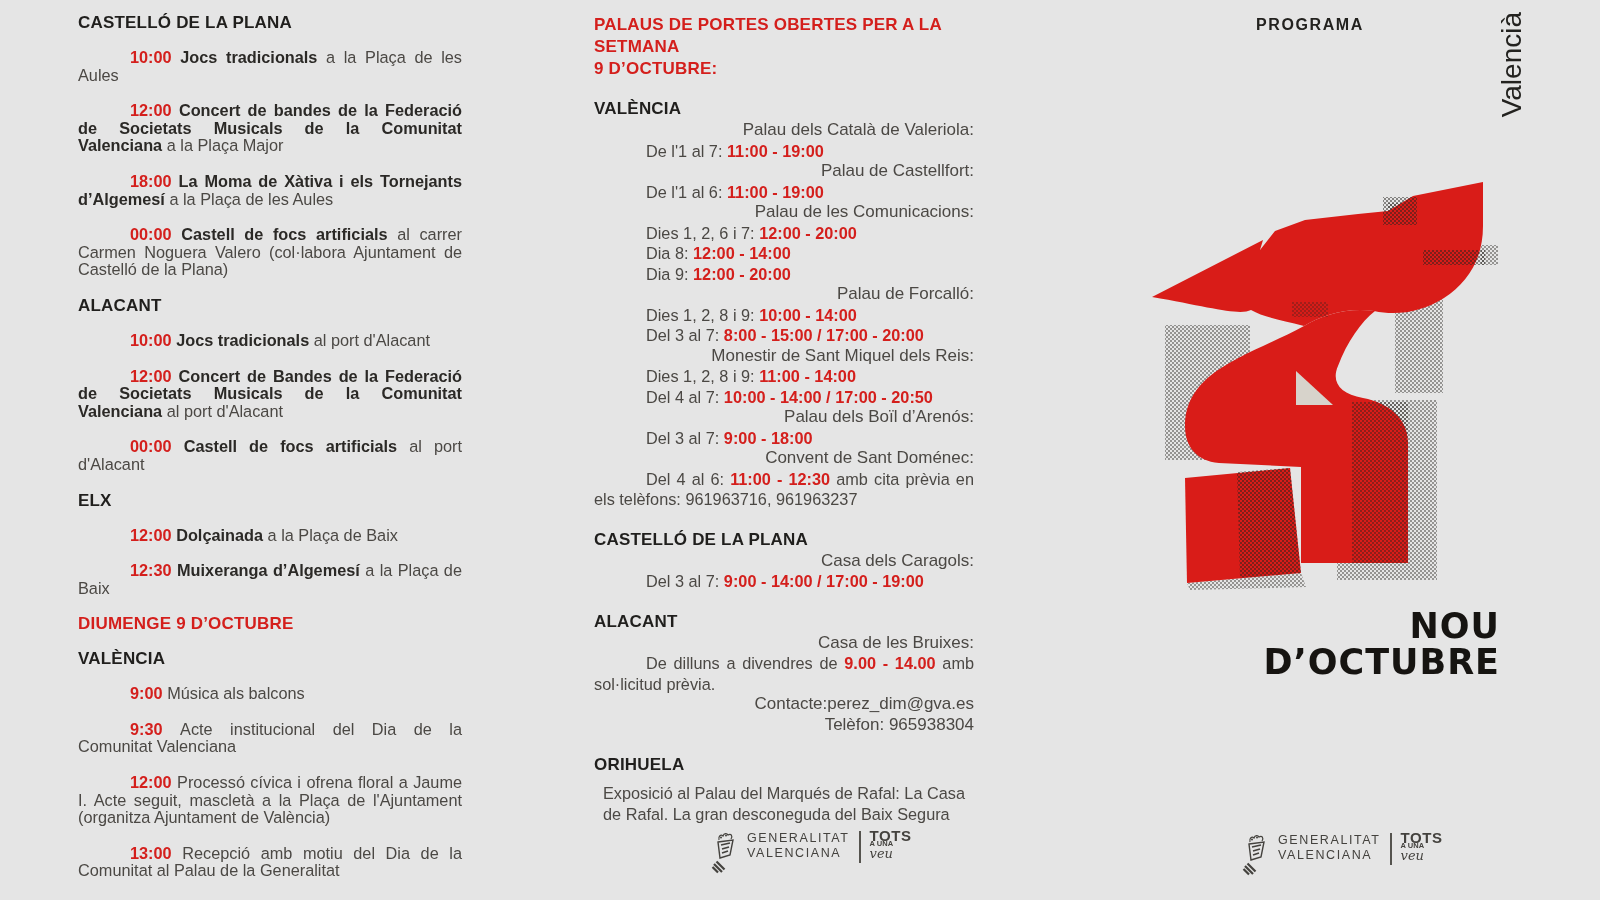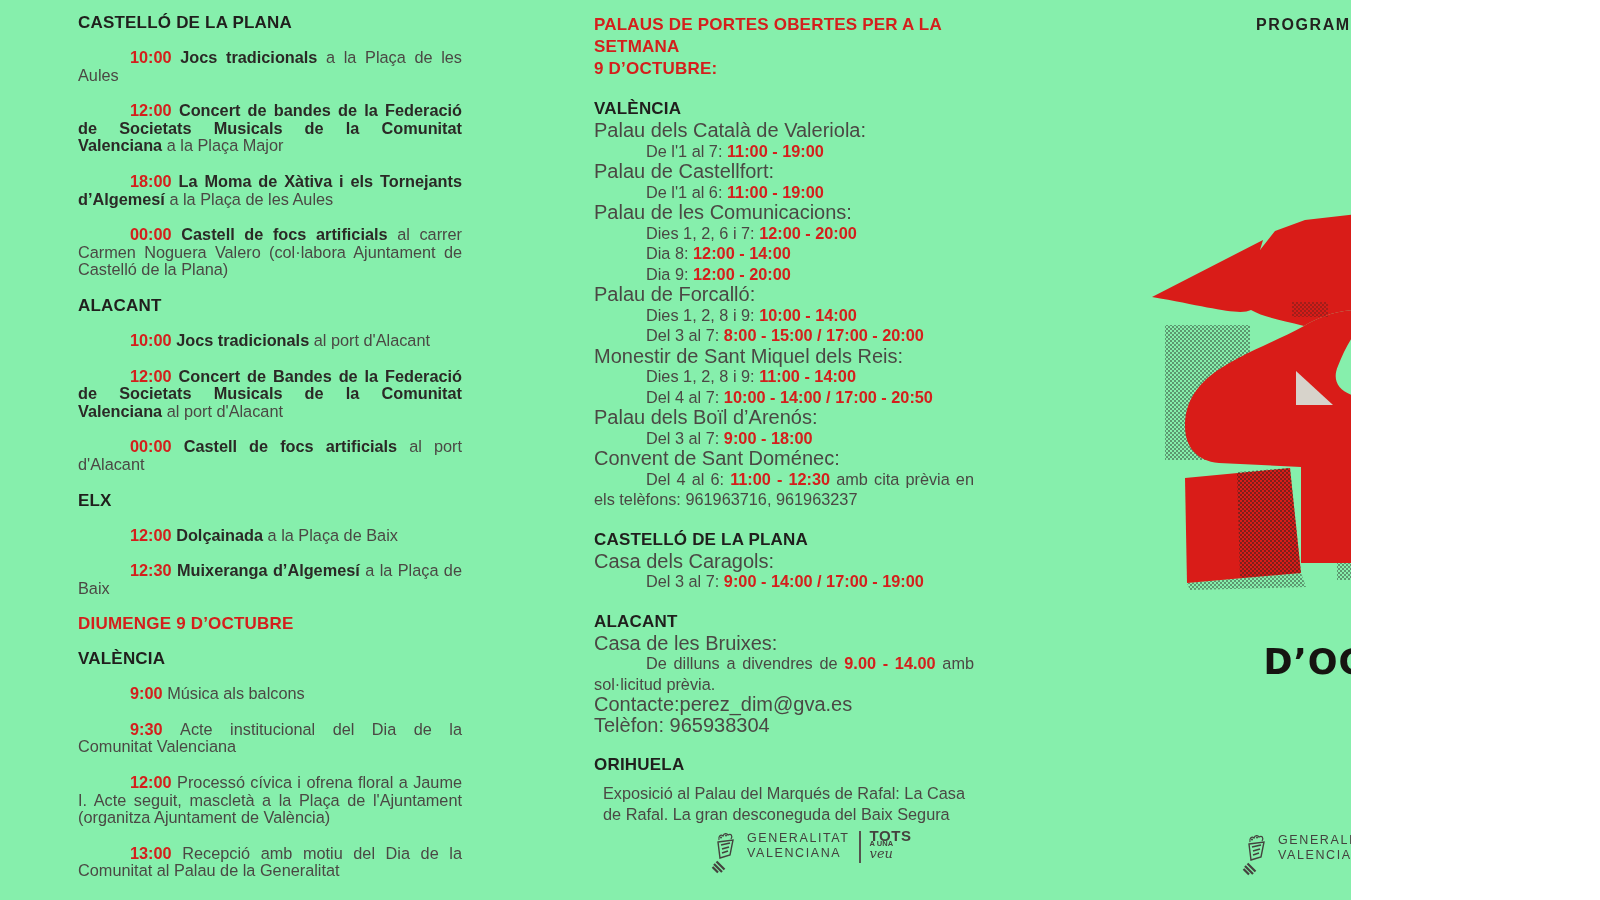--- a/index.html
+++ b/index.html
@@ -1,19 +1,19 @@
 <!DOCTYPE html>
 <html><head>
 <meta charset="utf-8">
 <style>
   * { margin:0; padding:0; box-sizing:border-box; }
   html,body { width:1600px; height:900px; }
   .page {
-    position:relative; width:1351px; height:900px;
-    background:#86efac; overflow:hidden;
+    position:relative; width:1600px; height:900px;
+    background:#e5e5e5; overflow:hidden;
     font-family:"Liberation Sans", sans-serif;
     color:#4b4844;
   }
 
   
   .col-left { position:absolute; left:78px; top:14px; width:384px; }
   .city {
     font-size:17px; font-weight:bold; color:#201f1d;
     line-height:18px; margin:0 0 17px 0; letter-spacing:.2px;
   }
@@ -26,21 +26,21 @@
   .event .name { font-weight:bold; color:#2b2926; }
 
   
   .col-middle { position:absolute; left:594px; top:14px; width:380px; }
   .red-header {
     font-size:17px; font-weight:bold; color:#d41f1c;
     line-height:22px; margin:0 0 20px 0; letter-spacing:.2px;
   }
   .group { margin-bottom:21px; }
   .mid-city { margin:0 0 2px 0; }
-  .venue, .plain { font-size:20px; color:#4b4844; line-height:20.5px; }
+  .venue, .plain { font-size:17px; color:#4b4844; line-height:20.5px;text-align:right; }
   .sched {
     margin:0; text-indent:52px; text-align:justify;
     font-size:16.3px; color:#4b4844; line-height:20.5px;
   }
   .sched .time { color:#d41f1c; font-weight:bold; }
   .note { margin:9px; font-size:16.3px; color:#4b4844; line-height:20.5px; }
 
   
   .kicker {
     position:absolute; left:1256px; top:16px;

